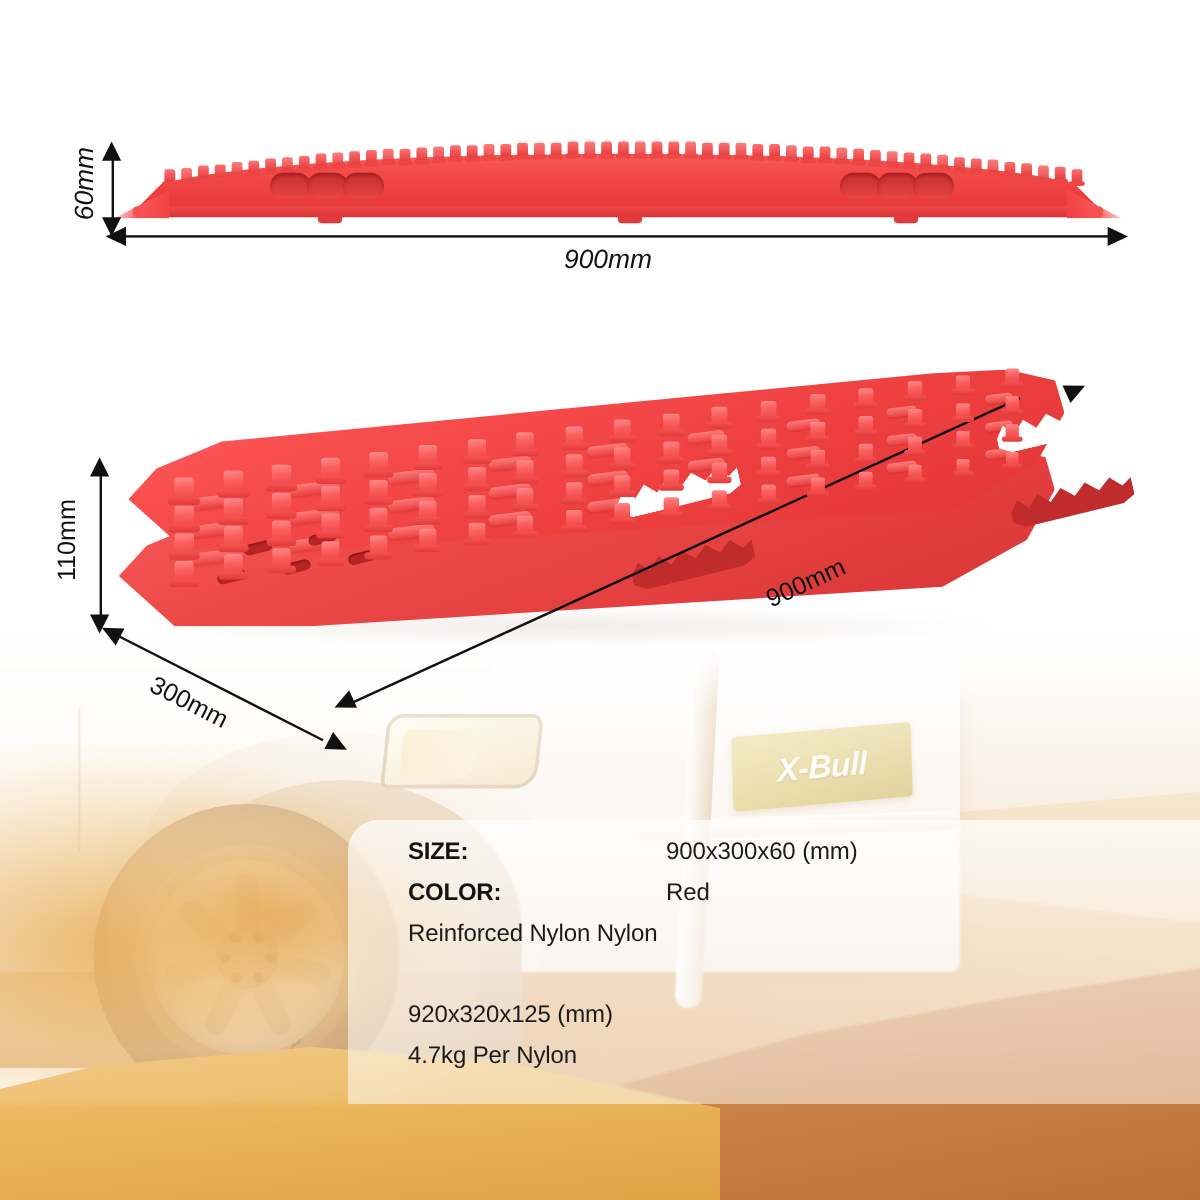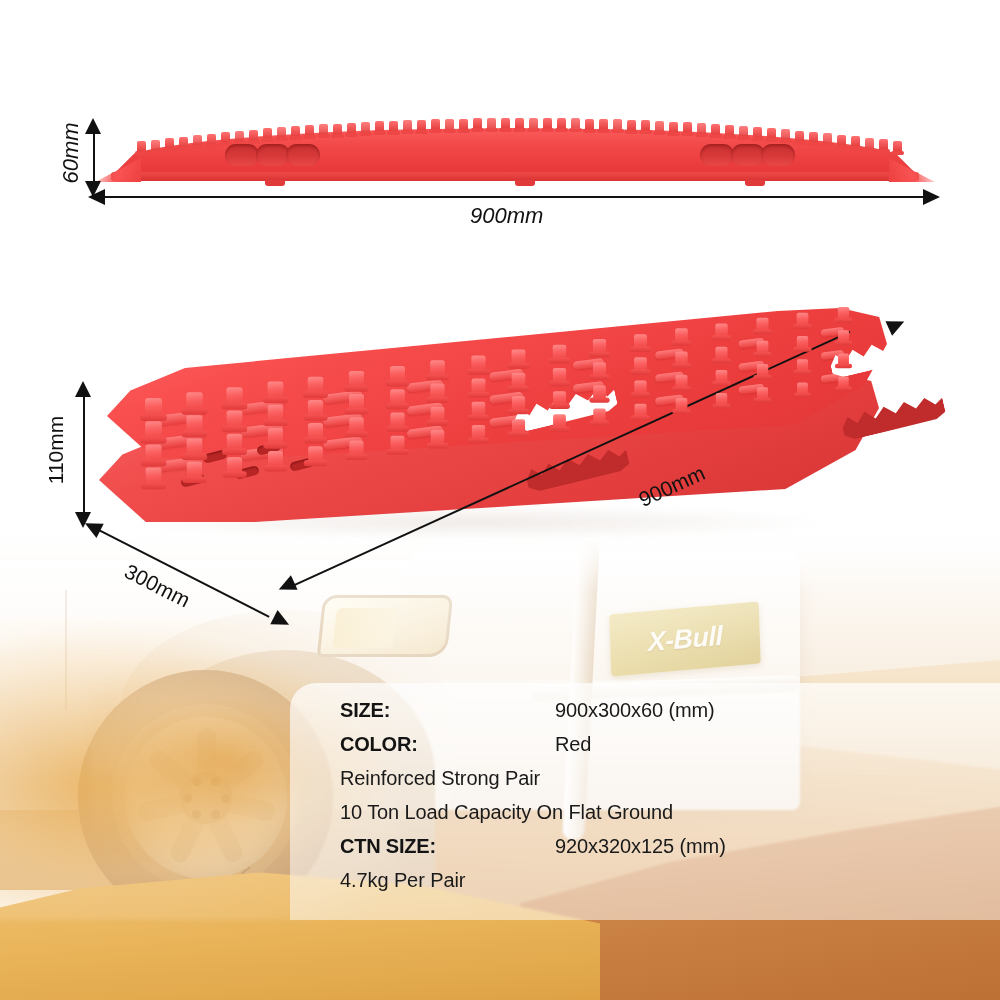--- a/index.html
+++ b/index.html
@@ -615,26 +615,24 @@
   <div class="spec-table" id="spec-table">
       <div class="spec-row">
         <div class="spec-label">SIZE:</div>
         <div class="spec-value">900x300x60 (mm)</div>
       </div>
       <div class="spec-row">
         <div class="spec-label">COLOR:</div>
         <div class="spec-value">Red</div>
       </div>
       <div class="spec-row">
-        <div class="spec-value">Reinforced Strong Pair</div>
+        <div class="spec-value">Reinforced Nylon Nylon</div>
       </div>
       <div class="spec-row">
-        <div class="spec-value">10 Ton Load Capacity On Flat Ground</div>
       </div>
       <div class="spec-row">
-        <div class="spec-label">CTN SIZE:</div>
         <div class="spec-value">920x320x125 (mm)</div>
       </div>
       <div class="spec-row">
-        <div class="spec-value">4.7kg Per Pair</div>
+        <div class="spec-value">4.7kg Per Nylon</div>
       </div>
     </div>
 </div>
 
 </body></html>

